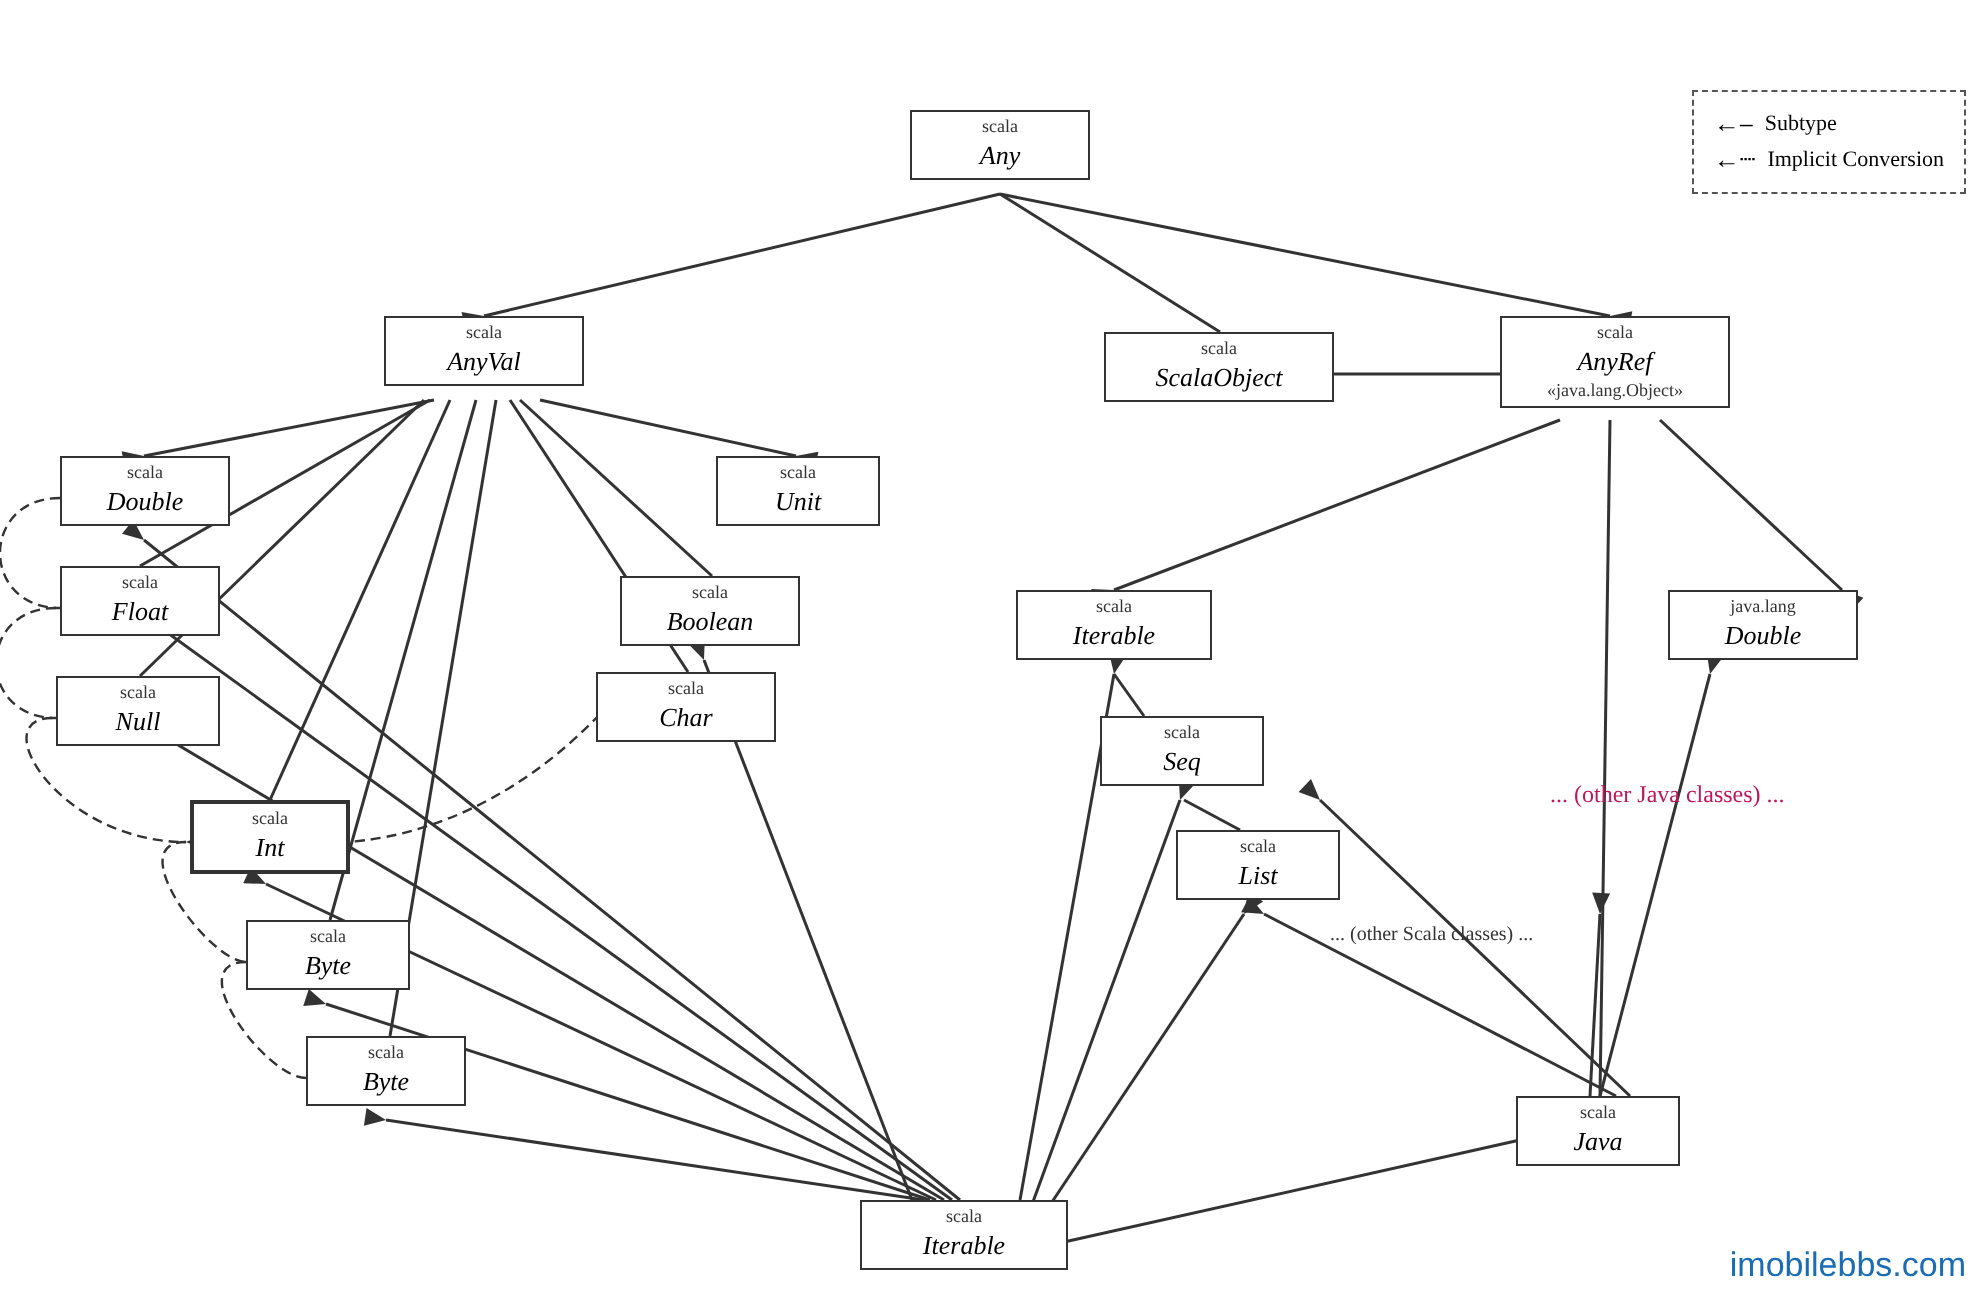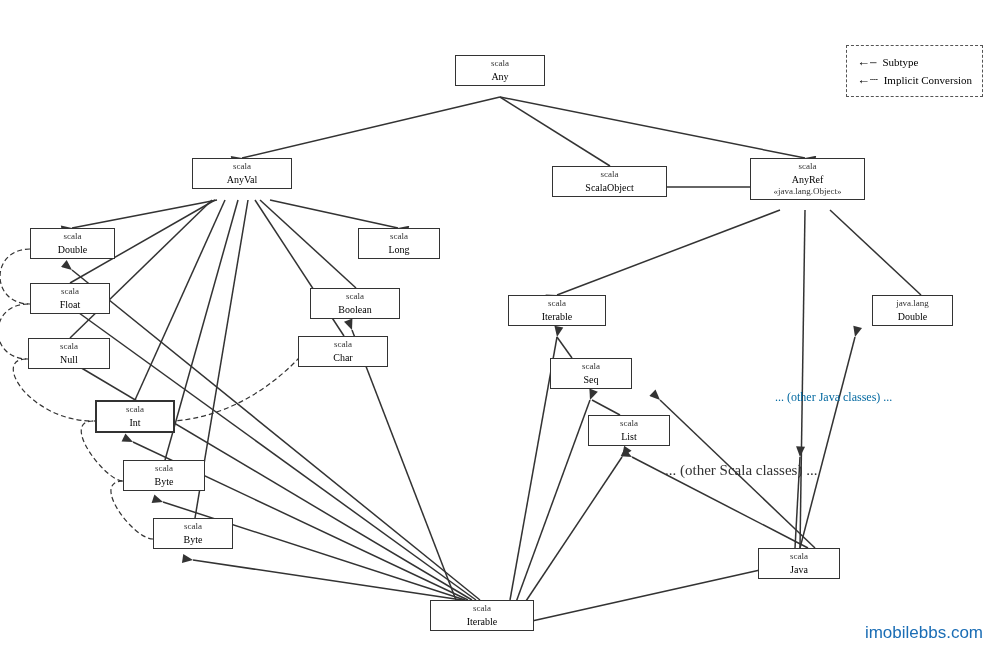--- a/index.html
+++ b/index.html
@@ -29,21 +29,22 @@
       text-align: center;
       padding: 2px 6px;
       font-size: 11px;
       line-height: 1.3;
     }
     .node .pkg {
       font-size: 9px;
       color: #333;
     }
     .node .name {
-      font-size: 10px;
+      font-size: 13px;
+      font-style: italic;
       font-weight: normal;
     }
     .node.bold-border {
       border-width: 2.5px;
     }
     .legend {
       position: absolute;
       top: 45px;
       right: 10px;
       border: 1.5px dashed #555;
@@ -205,21 +206,21 @@
     <div class="name">Byte</div>
   </div>
 
   <div class="node" style="left:153px;top:518px;width:80px;">
     <div class="pkg">scala</div>
     <div class="name">Byte</div>
   </div>
 
   <div class="node" style="left:358px;top:228px;width:82px;">
     <div class="pkg">scala</div>
-    <div class="name">Long</div>
+    <div class="name">Unit</div>
   </div>
 
   <div class="node" style="left:310px;top:288px;width:90px;">
     <div class="pkg">scala</div>
     <div class="name">Boolean</div>
   </div>
 
   <div class="node" style="left:298px;top:336px;width:90px;">
     <div class="pkg">scala</div>
     <div class="name">Char</div>
@@ -233,37 +234,37 @@
   <div class="node" style="left:550px;top:358px;width:82px;">
     <div class="pkg">scala</div>
     <div class="name">Seq</div>
   </div>
 
   <div class="node" style="left:588px;top:415px;width:82px;">
     <div class="pkg">scala</div>
     <div class="name">List</div>
   </div>
 
-  <div class="node" style="left:872px;top:295px;width:81px;">
+  <div class="node" style="left:834px;top:295px;width:95px;">
     <div class="pkg">java.lang</div>
     <div class="name">Double</div>
   </div>
 
   <div class="node" style="left:758px;top:548px;width:82px;">
     <div class="pkg">scala</div>
     <div class="name">Java</div>
   </div>
 
   <div class="node" style="left:430px;top:600px;width:104px;">
     <div class="pkg">scala</div>
     <div class="name">Iterable</div>
   </div>
 
-  <div style="position:absolute;left:775px;top:390px;font-size:12px;font-family:serif;color:#0369a1;">... (other Java classes) ...</div>
-  <div style="position:absolute;left:665px;top:462px;font-size:15px;font-family:serif;color:#333;">... (other Scala classes) ...</div>
+  <div style="position:absolute;left:775px;top:390px;font-size:12px;font-family:serif;color:#be185d;">... (other Java classes) ...</div>
+  <div style="position:absolute;left:665px;top:462px;font-size:10px;font-family:serif;color:#333;">... (other Scala classes) ...</div>
 
   <div class="legend">
     <div class="legend-item">
       <span class="legend-arrow">←⎯</span>
       <span>Subtype</span>
     </div>
     <div class="legend-item">
       <span class="legend-arrow">←┈</span>
       <span>Implicit Conversion</span>
     </div>

